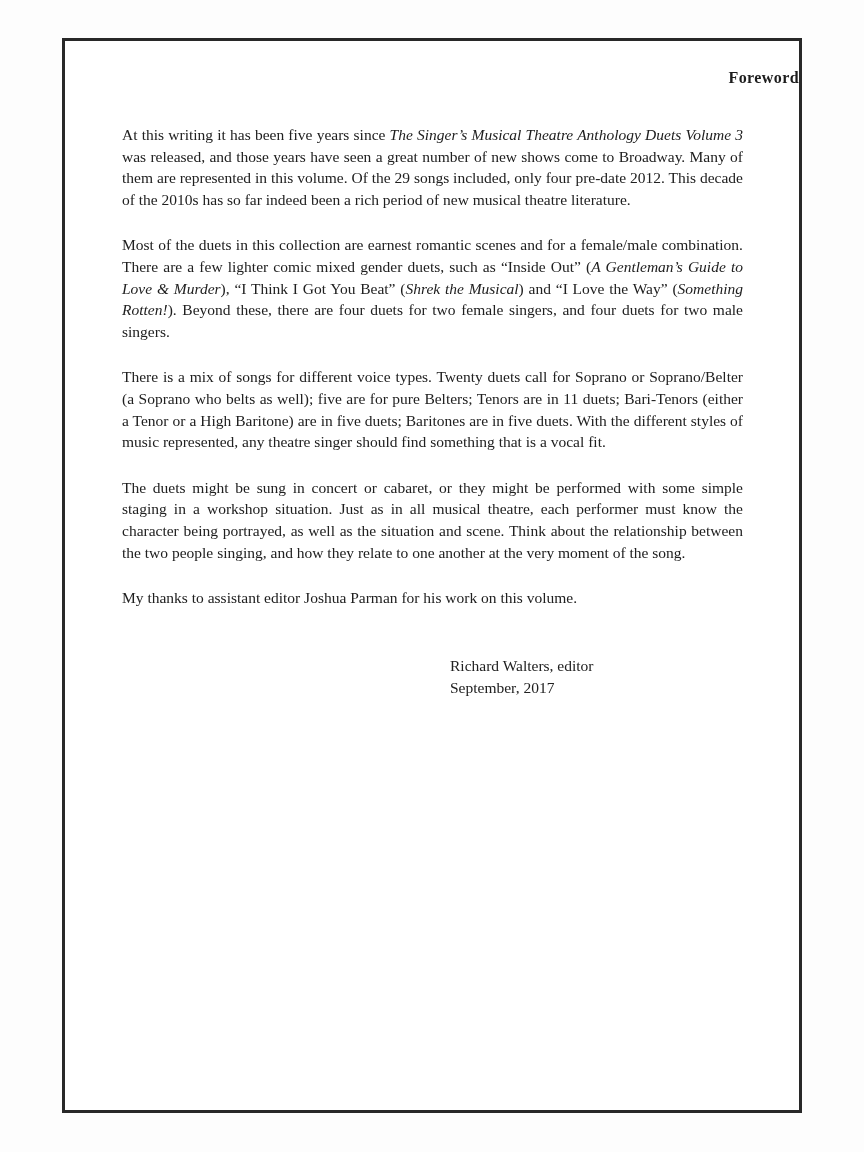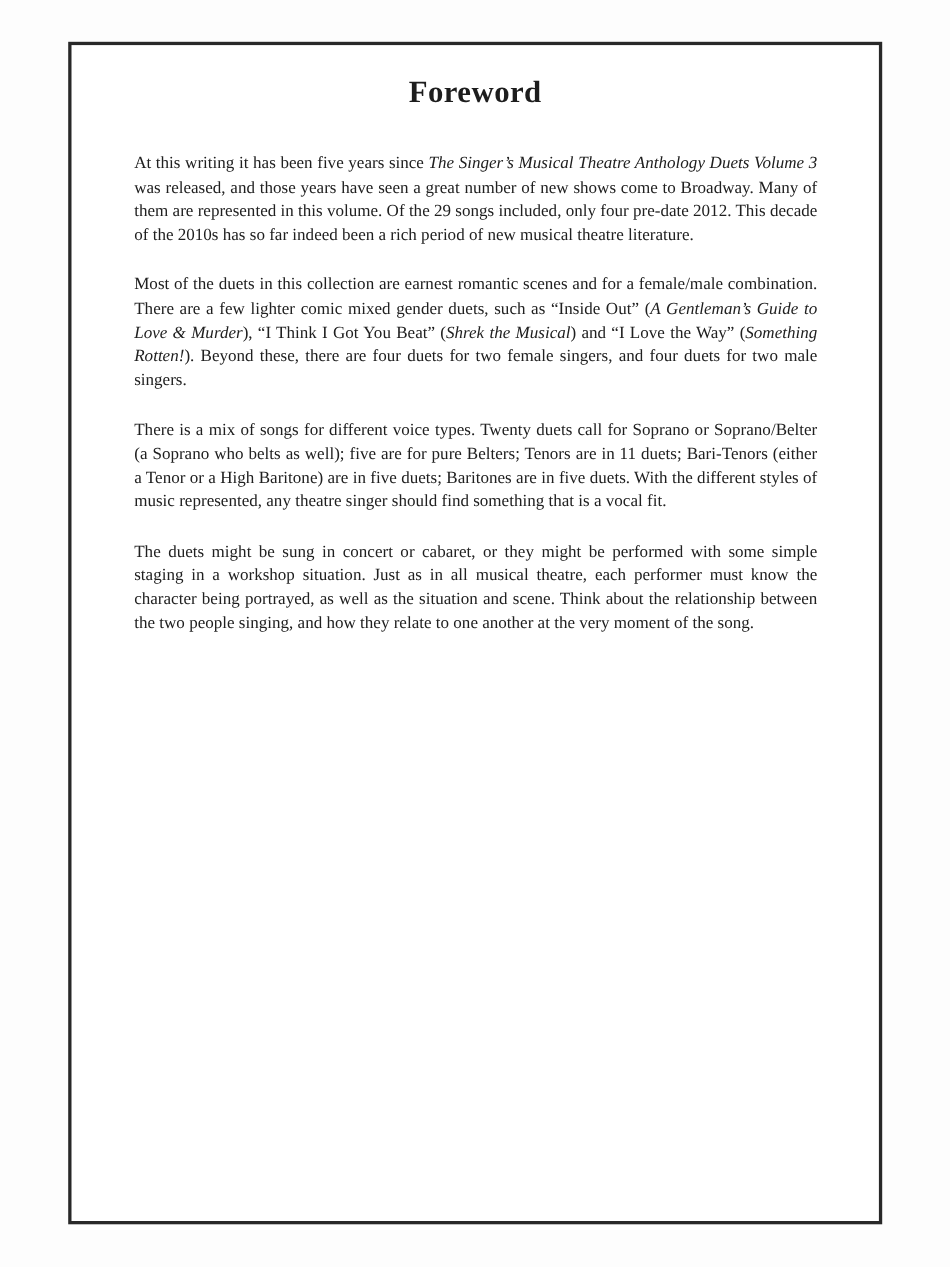--- a/index.html
+++ b/index.html
@@ -19,24 +19,24 @@
     left: 62px;
     top: 38px;
     width: 740px;
     height: 1075px;
     box-sizing: border-box;
     border: 3px solid #282828;
     background: #ffffff;
   }
   .page-title {
     margin-top: 28px;
-    text-align: center;
+    text-align: right;
     font-family: "Liberation Serif", "DejaVu Serif", serif;
     font-weight: bold;
-    font-size: 28px;
+    font-size: 16px;
     letter-spacing: 0.4px;
     color: #1d1d1d;
   }
   .text-col {
     margin: 37px 56px 0 57px;
     font-family: "Liberation Serif", "DejaVu Serif", serif;
     font-size: 15.5px;
     line-height: 21.6px;
     color: #202020;
   }
@@ -59,15 +59,20 @@
 <body>
 
 <div class="canvas">
   <div class="page-frame">
     <div class="page-title">Foreword</div>
     <div class="text-col">
         <p class="para"><span>At this writing it has been five years since </span><em>The Singer’s Musical Theatre Anthology Duets Volume 3</em><span> was released, and those years have seen a great number of new shows come to Broadway. Many of them are represented in this volume. Of the 29 songs included, only four pre-date 2012. This decade of the 2010s has so far indeed been a rich period of new musical theatre literature.</span></p>
         <p class="para"><span>Most of the duets in this collection are earnest romantic scenes and for a female/male combination. There are a few lighter comic mixed gender duets, such as “Inside Out” (</span><em>A Gentleman’s Guide to Love &amp; Murder</em><span>), “I Think I Got You Beat” (</span><em>Shrek the Musical</em><span>) and “I Love the Way” (</span><em>Something Rotten!</em><span>). Beyond these, there are four duets for two female singers, and four duets for two male singers.</span></p>
         <p class="para"><span>There is a mix of songs for different voice types. Twenty duets call for Soprano or Soprano/Belter (a Soprano who belts as well); five are for pure Belters; Tenors are in 11 duets; Bari-Tenors (either a Tenor or a High Baritone) are in five duets; Baritones are in five duets. With the different styles of music represented, any theatre singer should find something that is a vocal fit.</span></p>
         <p class="para"><span>The duets might be sung in concert or cabaret, or they might be performed with some simple staging in a workshop situation. Just as in all musical theatre, each performer must know the character being portrayed, as well as the situation and scene. Think about the relationship between the two people singing, and how they relate to one another at the very moment of the song.</span></p>
+        <p class="para"><span>My thanks to assistant editor Joshua Parman for his work on this volume.</span></p>
       </div>
+    <div class="signature">
+      <div>Richard Walters, editor</div>
+      <div>September, 2017</div>
+    </div>
   </div>
 </div>
 
 </body></html>

